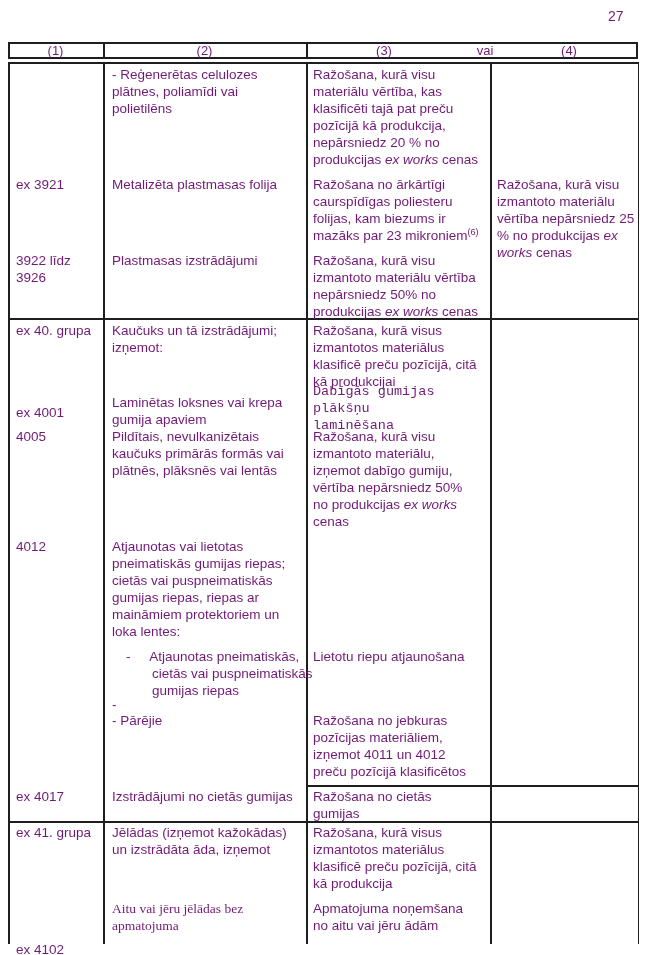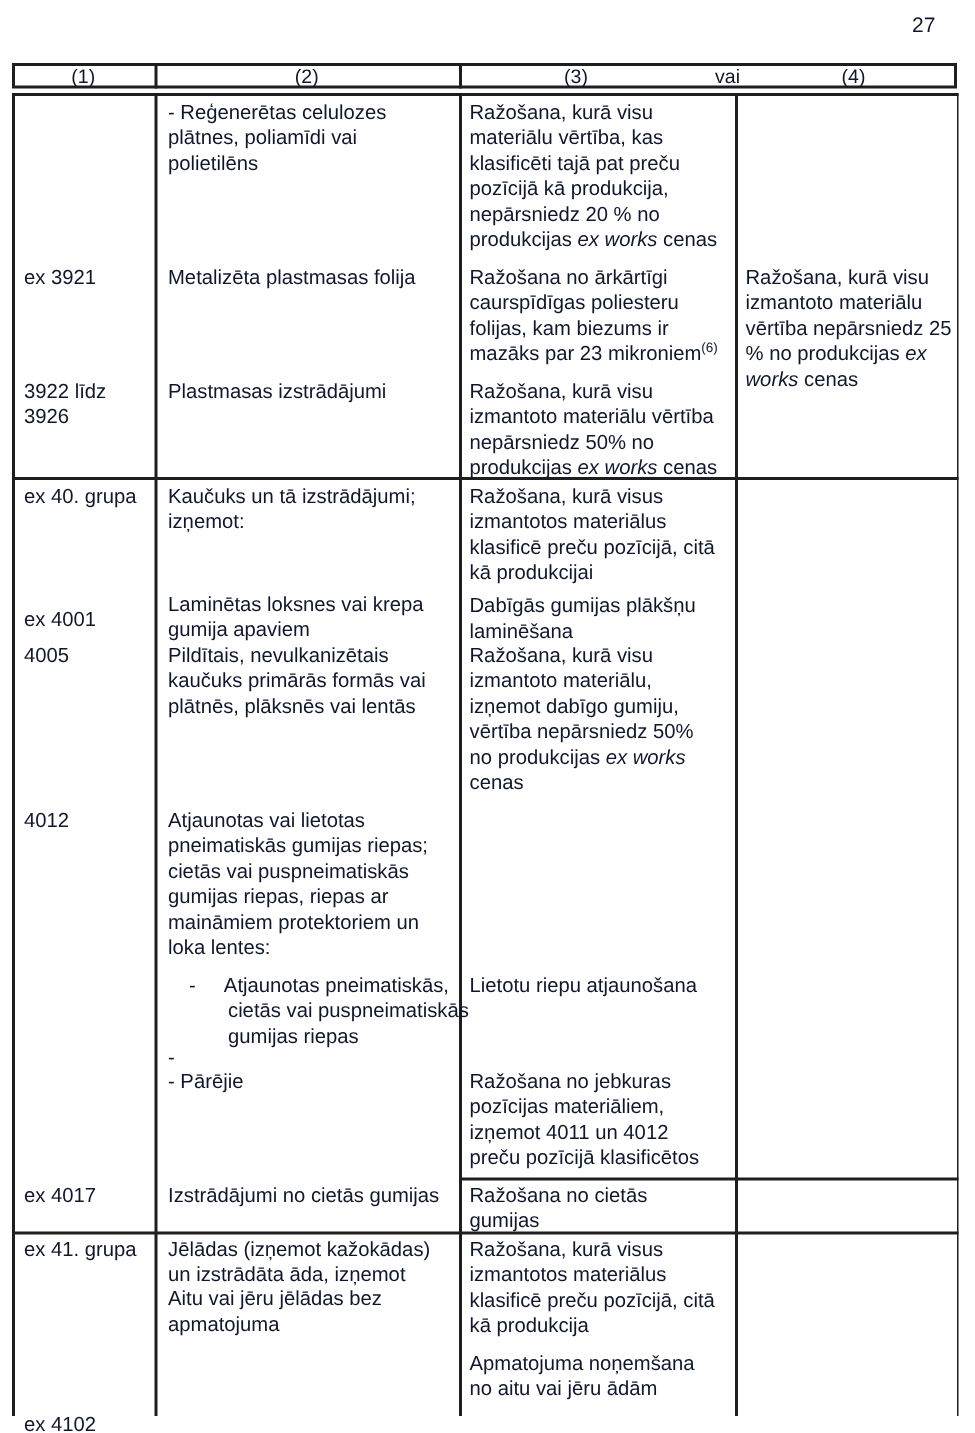--- a/index.html
+++ b/index.html
@@ -1,19 +1,19 @@
 <!DOCTYPE html>
 <html><head>
 <meta charset="utf-8">
 <style>
   html,body{margin:0;padding:0;background:#fff;}
   .page{
     position:relative;width:650px;height:955px;background:#ffffff;overflow:hidden;
     font-family:"Liberation Sans","DejaVu Sans",sans-serif;
-    color:#0f172a;font-size:13.5px;line-height:17px;
+    color:#701a75;font-size:13.5px;line-height:17px;
   }
   .page-number{position:absolute;top:8px;left:608px;font-size:14px;}
   
   .vline{position:absolute;width:1.5px;background:#1e1e1e;}
   .hline{position:absolute;height:1.5px;background:#1e1e1e;}
   
   .hbox{position:absolute;left:8px;top:42px;width:630px;height:17px;box-sizing:border-box;border:2px solid #1e1e1e;}
   .hlabel{position:absolute;top:43px;height:15px;line-height:15px;text-align:center;font-size:13px;}
   .hl1{left:8px;width:95px;}
   .hl2{left:103px;width:203px;}
@@ -64,35 +64,35 @@
       <div class="cell c3" style="top: 176px;">Ražošana no ārkārtīgi<br>caurspīdīgas poliesteru<br>folijas, kam biezums ir<br>mazāks par 23 mikroniem<sup>(6)</sup></div>
       <div class="cell c4" style="top: 176px;">Ražošana, kurā visu<br>izmantoto materiālu<br>vērtība nepārsniedz 25<br>% no produkcijas <i>ex<br>works</i> cenas</div>
       <div class="cell c1" style="top: 252px;">3922 līdz<br>3926</div>
       <div class="cell c2" style="top: 252px;">Plastmasas izstrādājumi</div>
       <div class="cell c3" style="top: 252px;">Ražošana, kurā visu<br>izmantoto materiālu vērtība<br>nepārsniedz 50% no<br>produkcijas <i>ex works</i> cenas</div>
       <div class="cell c1" style="top: 322px;">ex 40. grupa</div>
       <div class="cell c2" style="top: 322px;">Kaučuks un tā izstrādājumi;<br>izņemot:</div>
       <div class="cell c3" style="top: 322px;">Ražošana, kurā visus<br>izmantotos materiālus<br>klasificē preču pozīcijā, citā<br>kā produkcijai</div>
       <div class="cell c1" style="top: 404px;">ex 4001</div>
       <div class="cell c2" style="top: 394px;">Laminētas loksnes vai krepa<br>gumija apaviem</div>
-      <div class="cell c3" style="top: 395px;">Dabīgās gumijas plākšņu<br>laminēšana</div>
+      <div class="cell c3" style="top: 383px; font-family: Liberation Mono, monospace;">Dabīgās gumijas plākšņu<br>laminēšana</div>
       <div class="cell c1" style="top: 428px;">4005</div>
       <div class="cell c2" style="top: 428px;">Pildītais, nevulkanizētais<br>kaučuks primārās formās vai<br>plātnēs, plāksnēs vai lentās</div>
       <div class="cell c3" style="top: 428px;">Ražošana, kurā visu<br>izmantoto materiālu,<br>izņemot dabīgo gumiju,<br>vērtība nepārsniedz 50%<br>no produkcijas <i>ex works</i><br>cenas</div>
       <div class="cell c1" style="top: 538px;">4012</div>
       <div class="cell c2" style="top: 538px;">Atjaunotas vai lietotas<br>pneimatiskās gumijas riepas;<br>cietās vai puspneimatiskās<br>gumijas riepas, riepas ar<br>maināmiem protektoriem un<br>loka lentes:</div>
       <div class="cell c2 hang" style="top: 648px;">-&nbsp;&nbsp;&nbsp;&nbsp;&nbsp;Atjaunotas pneimatiskās,<br>cietās vai puspneimatiskās<br>gumijas riepas</div>
       <div class="cell c3" style="top: 648px;">Lietotu riepu atjaunošana</div>
       <div class="cell c2" style="top: 696px;">-</div>
       <div class="cell c2" style="top: 712px;">- Pārējie</div>
       <div class="cell c3" style="top: 712px;">Ražošana no jebkuras<br>pozīcijas materiāliem,<br>izņemot 4011 un 4012<br>preču pozīcijā klasificētos</div>
       <div class="cell c1" style="top: 788px;">ex 4017</div>
       <div class="cell c2" style="top: 788px;">Izstrādājumi no cietās gumijas</div>
       <div class="cell c3" style="top: 788px;">Ražošana no cietās<br>gumijas</div>
       <div class="cell c1" style="top: 824px;">ex 41. grupa</div>
       <div class="cell c2" style="top: 824px;">Jēlādas (izņemot kažokādas)<br>un izstrādāta āda, izņemot</div>
       <div class="cell c3" style="top: 824px;">Ražošana, kurā visus<br>izmantotos materiālus<br>klasificē preču pozīcijā, citā<br>kā produkcija</div>
       <div class="cell c1" style="top: 900px; margin-top: 41px;">ex 4102</div>
-      <div class="cell c2" style="top: 857px;">Aitu vai jēru jēlādas bez<br>apmatojuma</div>
+      <div class="cell c2" style="top: 900px; font-family: Liberation Serif, serif;">Aitu vai jēru jēlādas bez<br>apmatojuma</div>
       <div class="cell c3" style="top: 900px;">Apmatojuma noņemšana<br>no aitu vai jēru ādām</div>
     </div>
 
 </div>
 
 </body></html>

